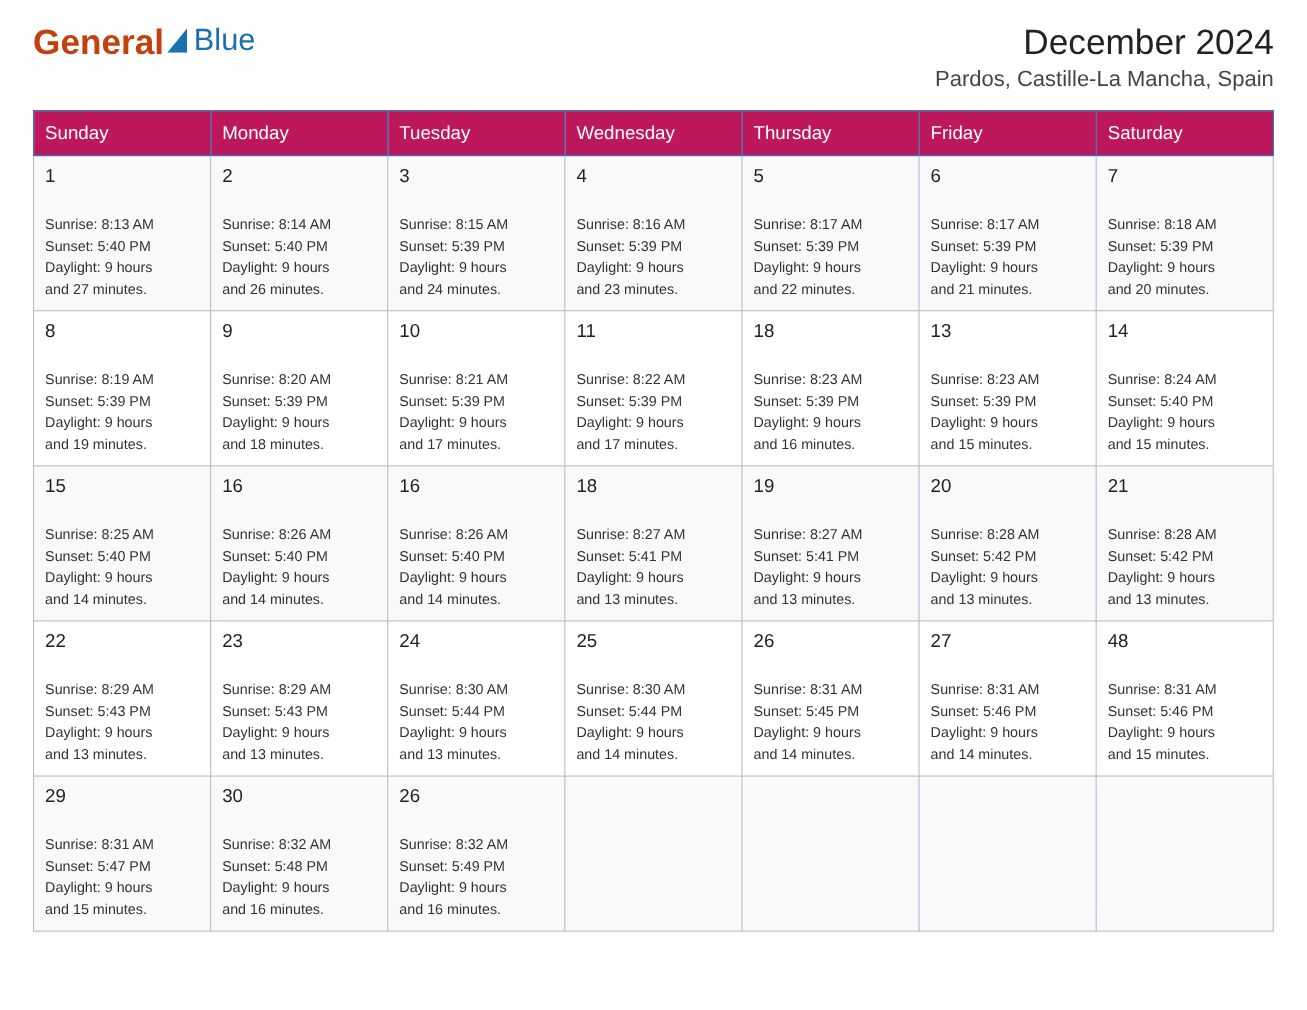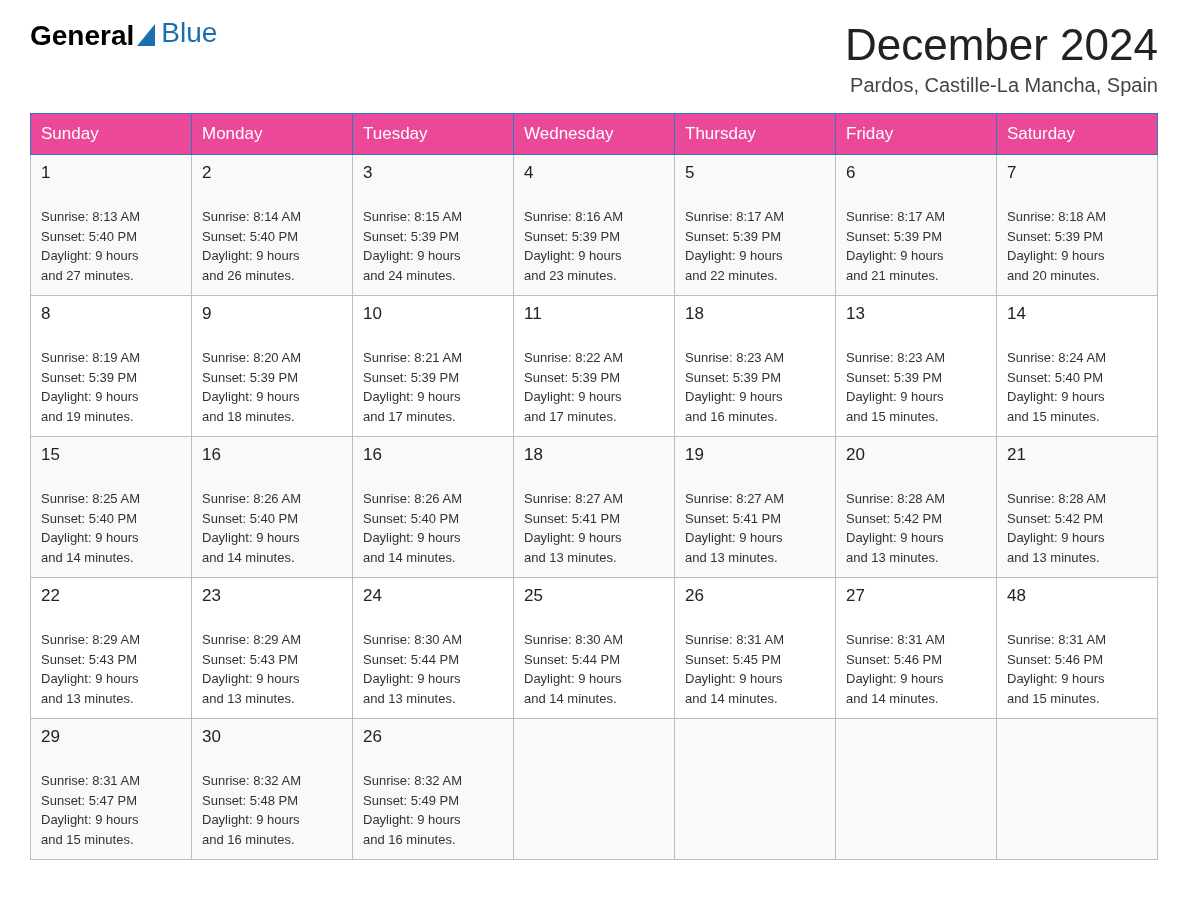--- a/index.html
+++ b/index.html
@@ -18,37 +18,37 @@
     }
     .logo {
       display: flex;
       align-items: center;
       gap: 4px;
     }
     .title-block {
       text-align: right;
     }
     .title-block h1 {
-      font-size: 44px;
+      font-size: 32px;
       font-weight: normal;
       color: #222;
     }
     .title-block h2 {
       font-size: 20px;
       font-weight: normal;
       color: #444;
       margin-top: 4px;
     }
     .calendar {
       width: 100%;
       border-collapse: collapse;
       border: 1px solid #aac;
     }
     .calendar thead tr th {
-      background: #ec4899;
+      background: #be185d;
       color: #fff;
       font-size: 17px;
       font-weight: normal;
       text-align: left;
       padding: 10px 10px;
       border: 1px solid #2a7bbf;
     }
     .calendar tbody tr td {
       vertical-align: top;
       padding: 8px 10px 10px 10px;
@@ -74,21 +74,21 @@
     .calendar tbody tr:nth-child(even) td {
       background: #fff;
     }
   </style>
 </head>
 <body>
 
 <div class="header">
   <div class="logo">
     <div style="display:flex; align-items:center;">
-      <span style="font-size:28px; font-weight:bold; color:#000000; font-family: Arial, sans-serif;">General</span>
+      <span style="font-size:32px; font-weight:bold; color:#c2410c; font-family: Arial, sans-serif;">General</span>
       <span style="display:inline-block; margin-left:3px; margin-top:2px;">
         <svg width="18" height="22" viewBox="0 0 18 22">
           <polygon points="0,22 18,22 18,0" fill="#1a6faf"></polygon>
         </svg>
       </span>
     </div>
     <div style="margin-top:-6px; margin-left: 2px;">
       <span style="font-size:28px; font-weight:normal; color:#1a6faf; font-family: Arial, sans-serif;">Blue</span>
     </div>
   </div>

